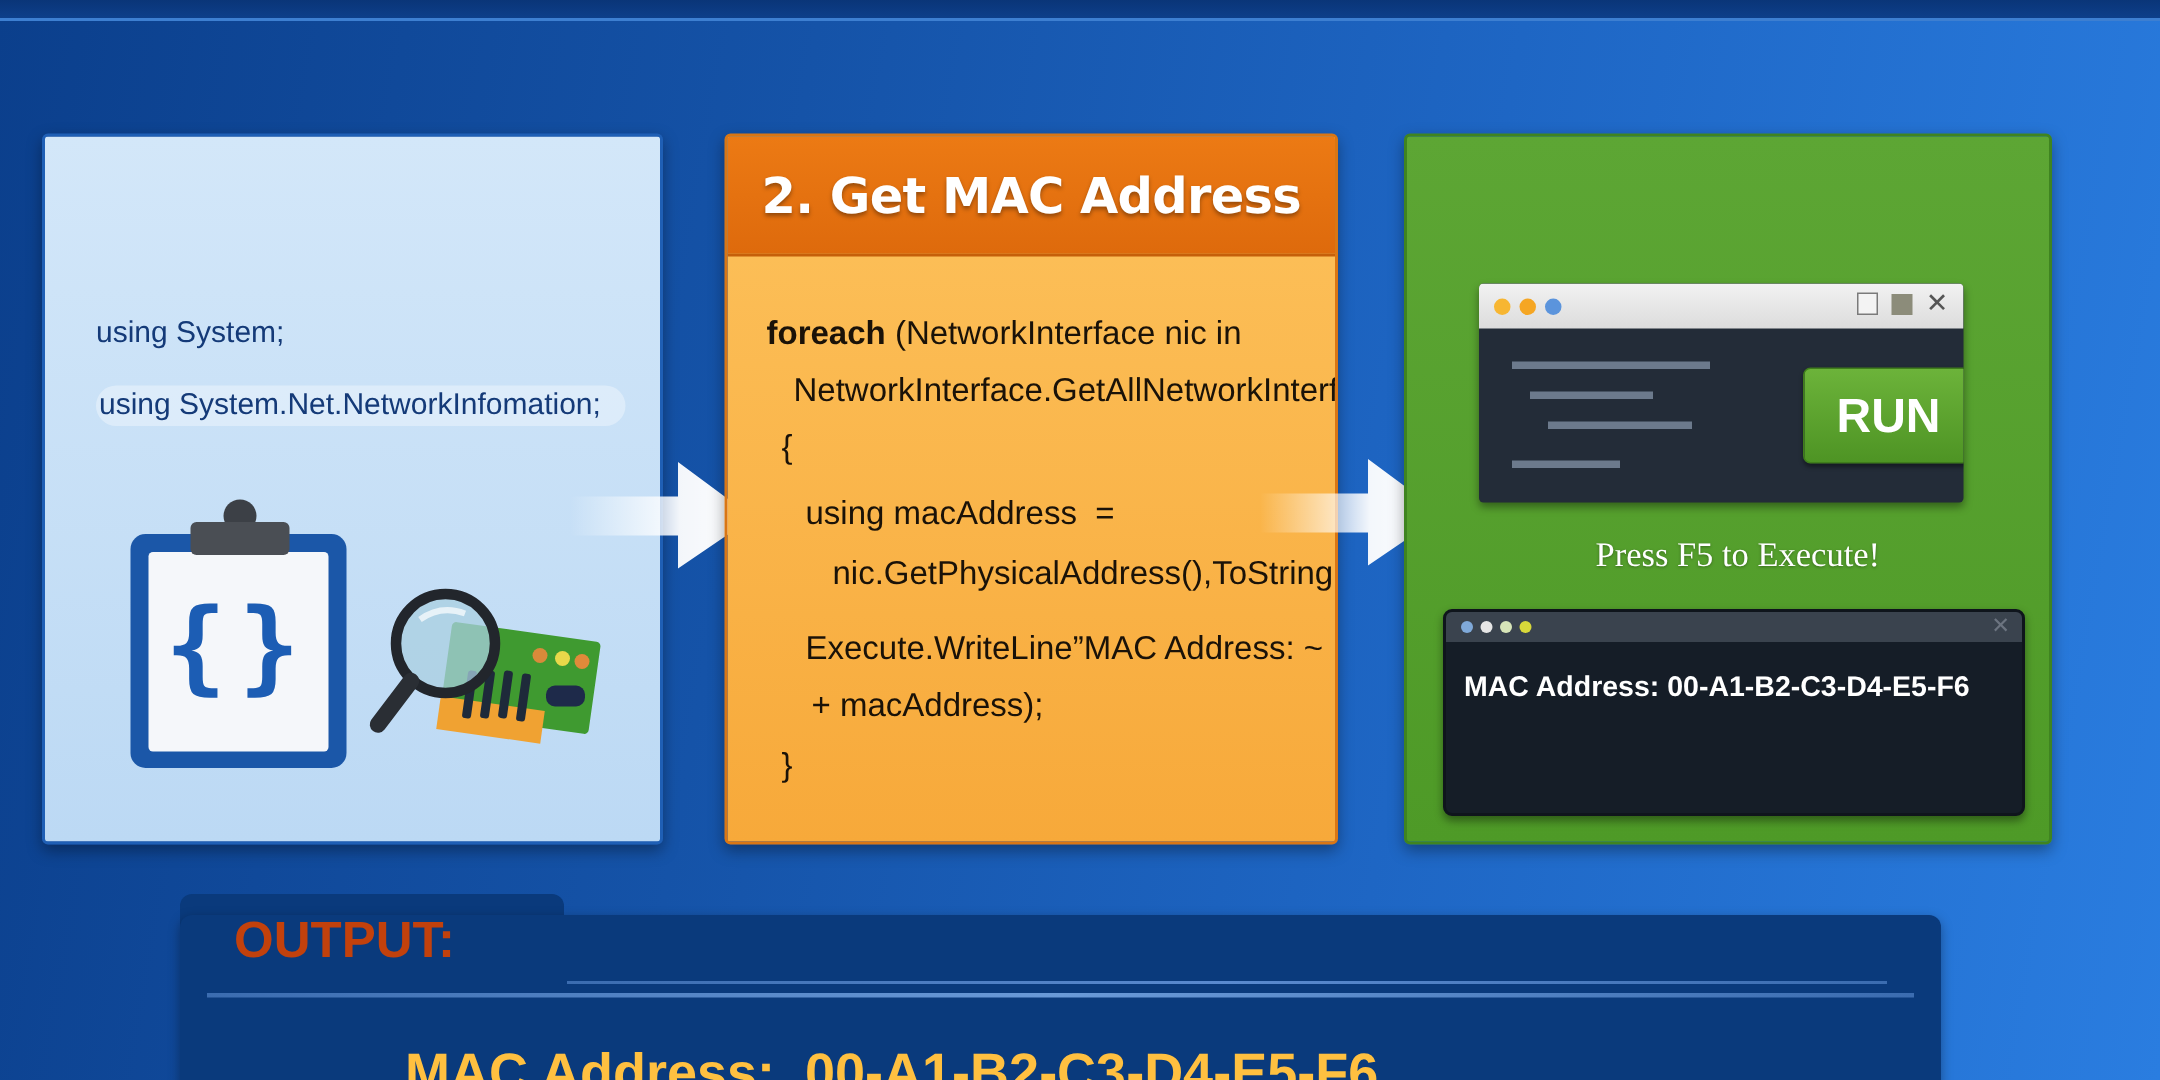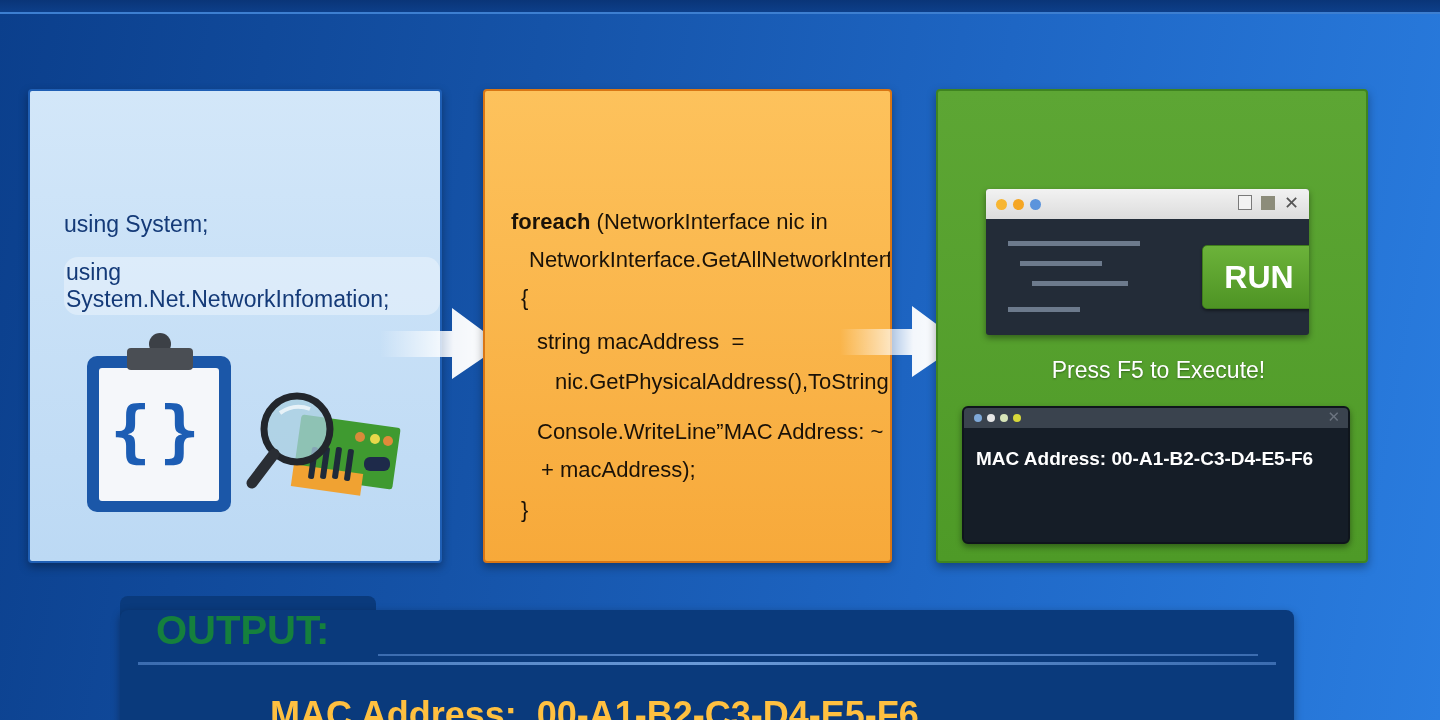--- a/index.html
+++ b/index.html
@@ -23,21 +23,21 @@
     color:#fff; font-weight:bold; font-size:33px; letter-spacing:-0.5px;
     text-shadow: 0 2px 3px rgba(0,0,0,0.35);
   }
   #p1 { left:28px; width:410px; background: linear-gradient(180deg,#d3e7f9 0%,#bcd9f4 100%); border:2px solid #1f5fb5; }
   #p1 .panel-head { background: linear-gradient(180deg,#2d73cc,#1b5cb5); border-bottom:2px solid #174f9d; }
   #p2 { left:483px; width:405px; background: linear-gradient(180deg,#fdc25c 0%,#f7a93a 100%); border:2px solid #d97614; }
   #p2 .panel-head { background: linear-gradient(180deg,#ec7a14,#de6a0c); border-bottom:2px solid #c55f0a; }
   #p3 { left:936px; width:428px; background: linear-gradient(180deg,#5da634 0%,#4e9a27 100%); border:2px solid #3f8420; }
   #p3 .panel-head { background: linear-gradient(180deg,#4e9a22,#44901c); border-bottom:2px solid #3a7c18; }
 
-  .code1 { position:absolute; left:34px; color:#143a78; font-size:23px; font-family:"Liberation Sans", sans-serif; font-weight:500; }
+  .code1 { position:absolute; left:34px; color:#143a78; font-size:20px; font-family:"Liberation Sans", sans-serif; font-weight:500; }
   .code1.hl { background: rgba(255,255,255,0.35); padding:2px 16px 2px 2px;border-radius:14px; }
 
   .code2 { position:absolute; color:#1a1208; font-size:22px; font-family:"Liberation Sans", sans-serif; white-space:pre; }
   .code2 b { font-weight:bold;margin-top:47px; }
 
   .clipboard { position:absolute; left:57px; top:265px; width:144px; height:156px; background:#1b57a8; border-radius:10px; }
   .clipboard .sheet { position:absolute; left:12px; top:12px; width:120px; height:133px; background:#f5f7fa; border-radius:3px; }
   .clipboard .clip { position:absolute; left:40px; top:-8px; width:66px; height:22px; background:#4a4e54; border-radius:4px; }
   .clipboard .clip-top { position:absolute; left:62px; top:-23px; width:22px; height:22px; background:#3c4046; border-radius:50%; }
   .clipboard .braces { position:absolute; left:0; top:36px; width:144px; text-align:center; font-size:68px; font-weight:bold; color:#1c5db4; font-family:"DejaVu Sans Mono", monospace; letter-spacing:8px; }
@@ -49,32 +49,32 @@
   .ide { position:absolute; left:48px; top:98px; width:323px; height:146px; background:#232c38; border-radius:3px; box-shadow:0 3px 6px rgba(0,0,0,0.4); overflow:hidden; }
   .ide-bar { height:30px; background: linear-gradient(180deg,#f2f2f2,#dcdcdc); display:flex; align-items:center; padding-left:10px; position:relative; }
   .dot { width:11px; height:11px; border-radius:50%; margin-right:6px; display:inline-block; }
   .ide-ctrls { position:absolute; right:10px; top:6px; display:flex; gap:9px; align-items:center; }
   .ctrl-box { width:12px; height:13px; border:1.5px solid #7a7a7a; background:#f3f3f3; }
   .ctrl-fill { width:14px; height:14px; background:#8c8c7a; }
   .ctrl-x { font-size:18px; color:#555; line-height:14px; }
   .line { position:absolute; height:5px; background:#6c7a8c; }
   .run-btn { position:absolute; left:196px; top:56px; width:112px; height:62px; border-radius:5px; background: linear-gradient(180deg,#6cb33a,#4e9424); border:1px solid #3f7d1b; color:#fff; font-weight:bold; font-size:32px; display:flex; align-items:center; justify-content:center; font-family:"Liberation Sans", sans-serif; box-shadow:0 2px 3px rgba(0,0,0,0.4);margin-left:20px; }
 
-  .press { position:absolute; left:0; width:441px; top:266px; text-align:center; color:#fff; font-size:23px; font-family:Liberation Sans, sans-serif; text-shadow:0 1px 2px rgba(0,0,0,0.35); }
+  .press { position:absolute; left:0; width:441px; top:266px; text-align:center; color:#fff; font-size:23px; font-family:Liberation Serif, serif; text-shadow:0 1px 2px rgba(0,0,0,0.35); }
 
   .term { position:absolute; left:24px; top:315px; width:384px; height:134px; background:#151d27; border-radius:6px; border:2px solid #0f151c; box-shadow:0 3px 6px rgba(0,0,0,0.4); overflow:hidden; }
   .term-bar { height:20px; background:#3a434e; display:flex; align-items:center; padding-left:10px; position:relative; }
   .term-bar .dot { width:8px; height:8px; margin-right:5px; }
   .term-x { position:absolute; right:8px; top:0; color:#6c7480; font-size:15px; }
   .term-text { position:absolute; left:12px; top:40px; color:#fff; font-weight:bold; font-size:19px; font-family:"Liberation Sans", sans-serif; white-space:nowrap; }
 
   .output { position:absolute; left:120px; top:596px; width:1174px; height:140px; }
   .out-tab { position:absolute; left:0; top:0; width:256px; height:60px; background:#0a3a7c; border-radius:8px 8px 0 0; }
   .out-body { position:absolute; left:0; top:14px; width:1174px; height:130px; background:#0a3a7c; border-radius:8px; box-shadow:0 3px 8px rgba(0,0,0,0.35); }
-  .out-label { position:absolute; left:36px; top:12px; color:#15803d; font-weight:bold; font-size:40px; font-family:"Liberation Sans", sans-serif; }
+  .out-label { position:absolute; left:36px; top:12px; color:#c2410c; font-weight:bold; font-size:34px; font-family:"Liberation Sans", sans-serif; }
   .out-rule1 { position:absolute; left:258px; top:58px; width:880px; height:2px; background:linear-gradient(90deg,#3b6cb0,#5a8acf,#3b6cb0); }
   .out-rule2 { position:absolute; left:18px; top:66px; width:1138px; height:3px; background:linear-gradient(90deg,#3b6cb0,#6a9ad8,#3b6cb0); }
   .out-value { position:absolute; left:150px; top:98px; color:#ffc040; font-weight:bold; font-size:36px; font-family:"Liberation Sans", sans-serif; white-space:pre; }
 </style>
 </head>
 <body>
 
 <div class="topbar"></div>
 
 <div class="panel" id="p1">
@@ -116,26 +116,27 @@
           <stop offset="0" stop-color="#fff" stop-opacity="0"></stop>
           <stop offset="0.6" stop-color="#fff" stop-opacity="0.95"></stop>
           <stop offset="1" stop-color="#fff"></stop>
         </linearGradient>
       </defs>
     <path d="M0 26 L72 26 L72 3 L122 40 L72 74 L72 52 L0 52 Z" fill="url(#ag1)"></path>
   </svg>
 </div>
 
 <div class="panel" id="p2">
+  <div class="panel-head">2. Get MAC Address</div>
   <div class="code2" style="left:26px; top:118px;"><b>foreach</b><span> (NetworkInterface nic in</span></div>
   <div class="code2" style="left:44px; top:156px;">NetworkInterface.GetAllNetworkInterfaces())</div>
   <div class="code2" style="left:36px; top:194px;">{</div>
-  <div class="code2" style="left:52px; top:238px;">string macAddress  =</div>
+  <div class="code2" style="left:52px; top:238px;">using macAddress  =</div>
   <div class="code2" style="left:70px; top:278px;">nic.GetPhysicalAddress(),ToString,);</div>
-  <div class="code2" style="left:52px; top:328px;">Console.WriteLine”MAC Address: ~</div>
+  <div class="code2" style="left:52px; top:328px;">Execute.WriteLine”MAC Address: ~</div>
   <div class="code2" style="left:56px; top:366px;">+ macAddress);</div>
   <div class="code2" style="left:36px; top:406px;">}</div>
 </div>
 
 <div class="arrow" style="left:840px; top:303px;">
   <svg width="125" height="75" viewBox="0 0 125 75">
     <defs>
         <linearGradient id="ag2" x1="0" x2="1">
           <stop offset="0" stop-color="#fff" stop-opacity="0"></stop>
           <stop offset="0.6" stop-color="#fff" stop-opacity="0.95"></stop>

